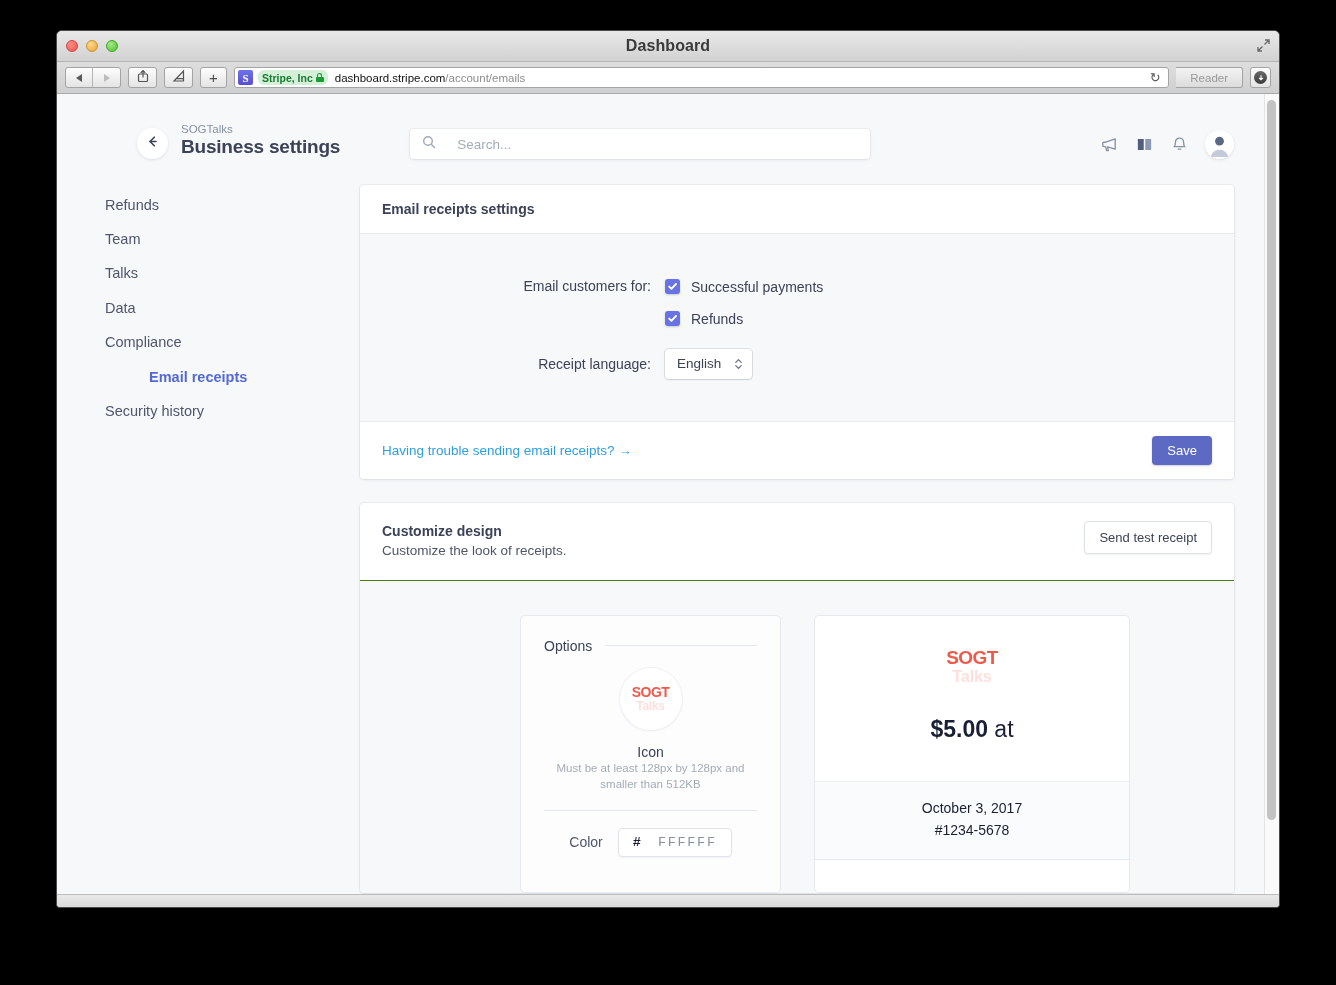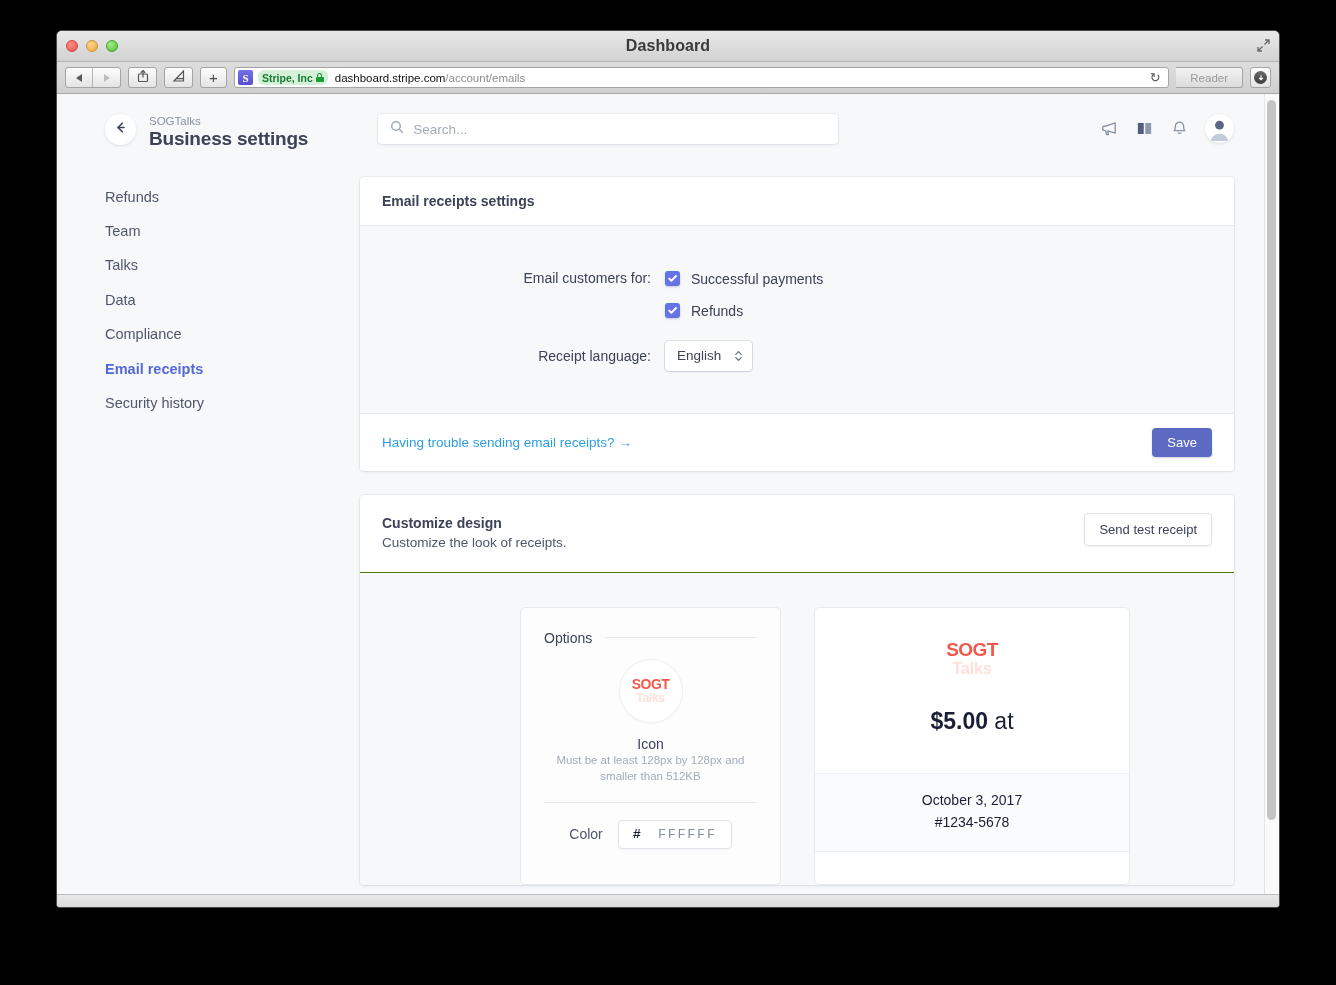--- a/index.html
+++ b/index.html
@@ -112,35 +112,35 @@
     background:#fafafa; border-left:1px solid #e3e3e3;
   }
   #scrollbar-thumb {
     position:absolute; right:3px; top:6px; width:9px; height:720px;
     background:#c3c3c3; border-radius:5px;
   }
 
   #content { position:absolute; inset:0 15px 0 0; }
 
   
-  #apphead { display:flex; align-items:flex-start; padding: 20px 30px 0 48px; }
+  #apphead { display:flex; align-items:flex-end; padding: 28px 30px 0 48px; margin-left: 32px; }
   #backbtn {
     width: 31px; height: 31px; border-radius:50%; background:#fff;
     box-shadow: 0 1px 3px rgba(43,45,80,.12);
     display:flex; align-items:center; justify-content:center; flex:0 0 auto;
     color:#3c4257;
   }
   #titleblock { margin-left: 13px; }
   #acct-name { font-size: 11.5px; color:#8792a2; line-height:1.25; }
   #page-title { font-size: 19px; color:#3c4257; font-weight:600; letter-spacing:-.2px; line-height:1.2; }
 
   #searchbox {
     margin-left: 70px; width: 460px; height: 30px; background:#fff;
     border-radius: 4px; box-shadow: 0 1px 3px rgba(43,45,80,.10), 0 0 0 1px rgba(60,66,87,.04);
-    display:flex; align-items:center; padding: 0 12px; gap:9px;
+    display:flex; align-items:center; padding: 0 12px; gap:21px;
   }
   #searchbox input {
     border:none; outline:none; flex:1; font-size:13.5px; color:#3c4257;
     font-family:"Liberation Sans", sans-serif; background:transparent;
   }
   #searchbox input::placeholder { color:#a3acb9; }
 
   #headicons { margin-left:auto; display:flex; align-items:center; gap:16px; }
   .hicon { color:#8792a2; display:flex; align-items:center; }
   #avatar {
@@ -148,21 +148,21 @@
     box-shadow: 0 1px 3px rgba(43,45,80,.13);
     display:flex; align-items:center; justify-content:center; overflow:hidden;
   }
 
   
   #body { display:flex; padding-left: 48px; margin-top: 26px; }
   #sidebar { width: 255px; flex: 0 0 255px; padding-top: 3px; }
   .navitem {
     font-size: 14.5px; color:#4f566b; padding: 8.5px 0; line-height:1.2;
   }
-  .navitem.active { color:#5469d4; font-weight:bold; }
+  .navitem.active { color:#5469d4; font-weight:bold;margin-left:44px; }
 
   #main { flex:1; padding-right: 30px; }
 
   .card {
     background:#fff; border-radius:4px;
     box-shadow: 0 1px 3px rgba(43,45,80,.10), 0 0 0 1px rgba(60,66,87,.05);
     overflow: hidden;
   }
   .card + .card { margin-top: 24px; }
   .card-head {

